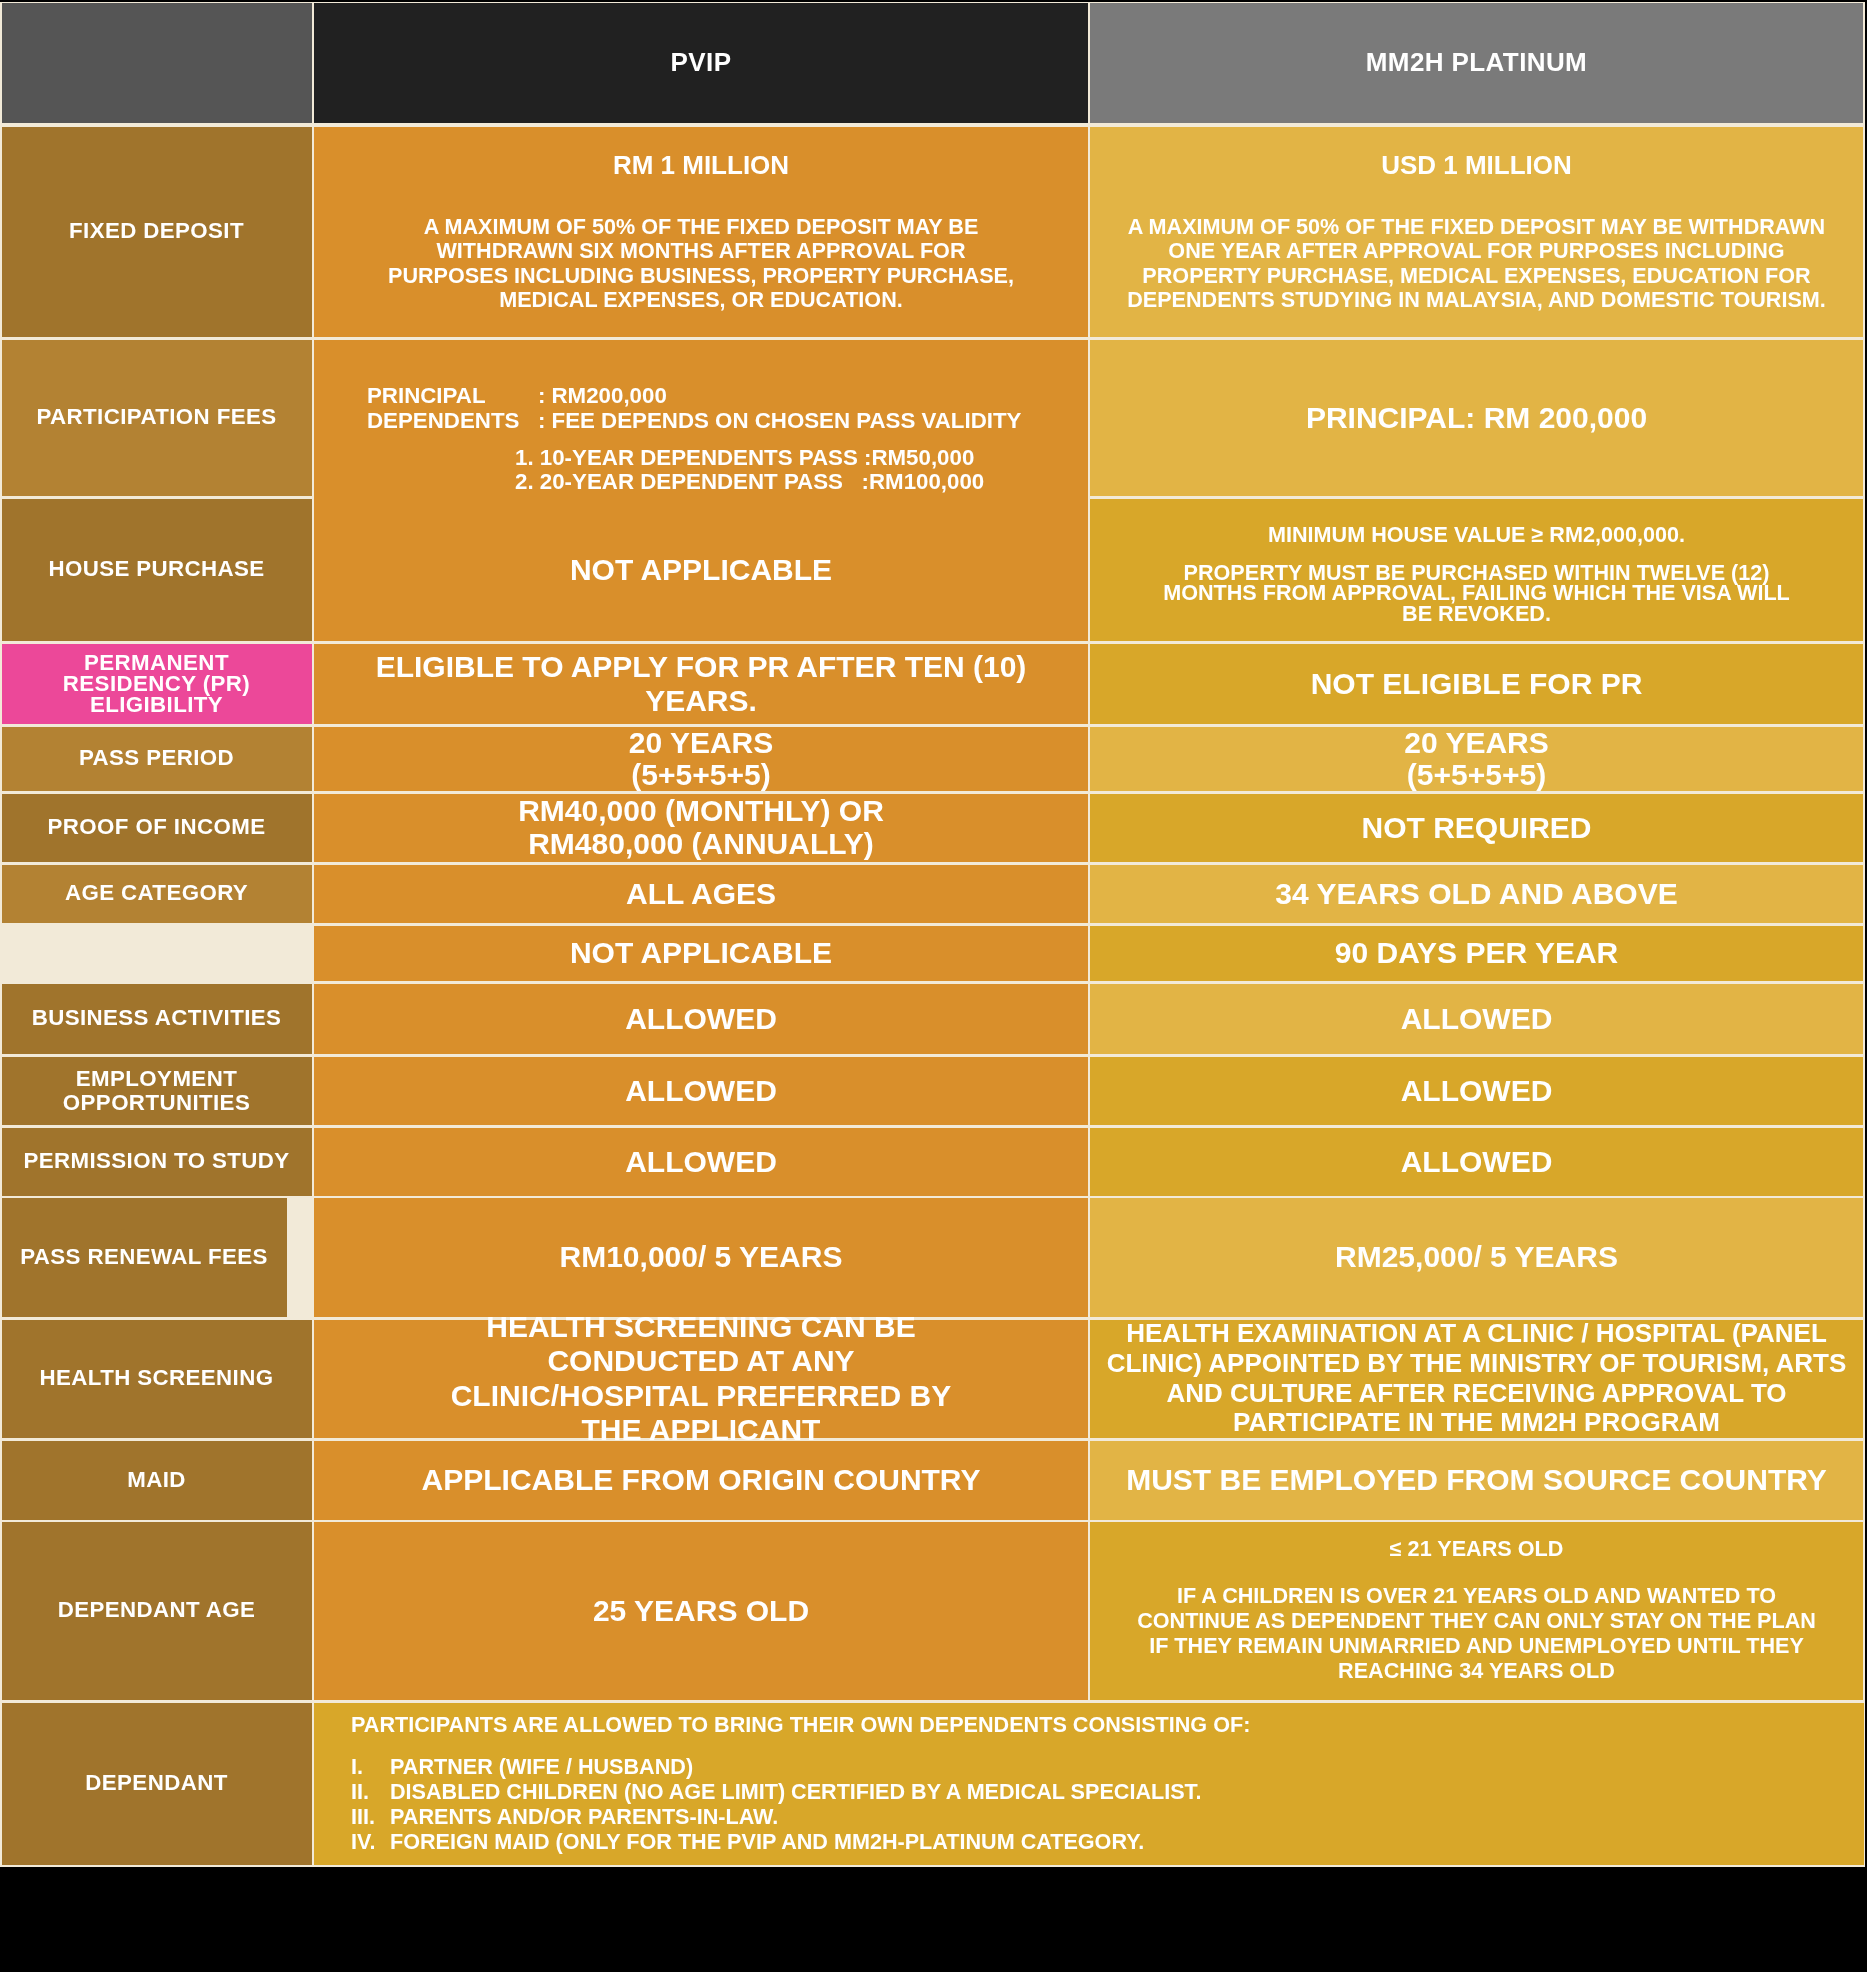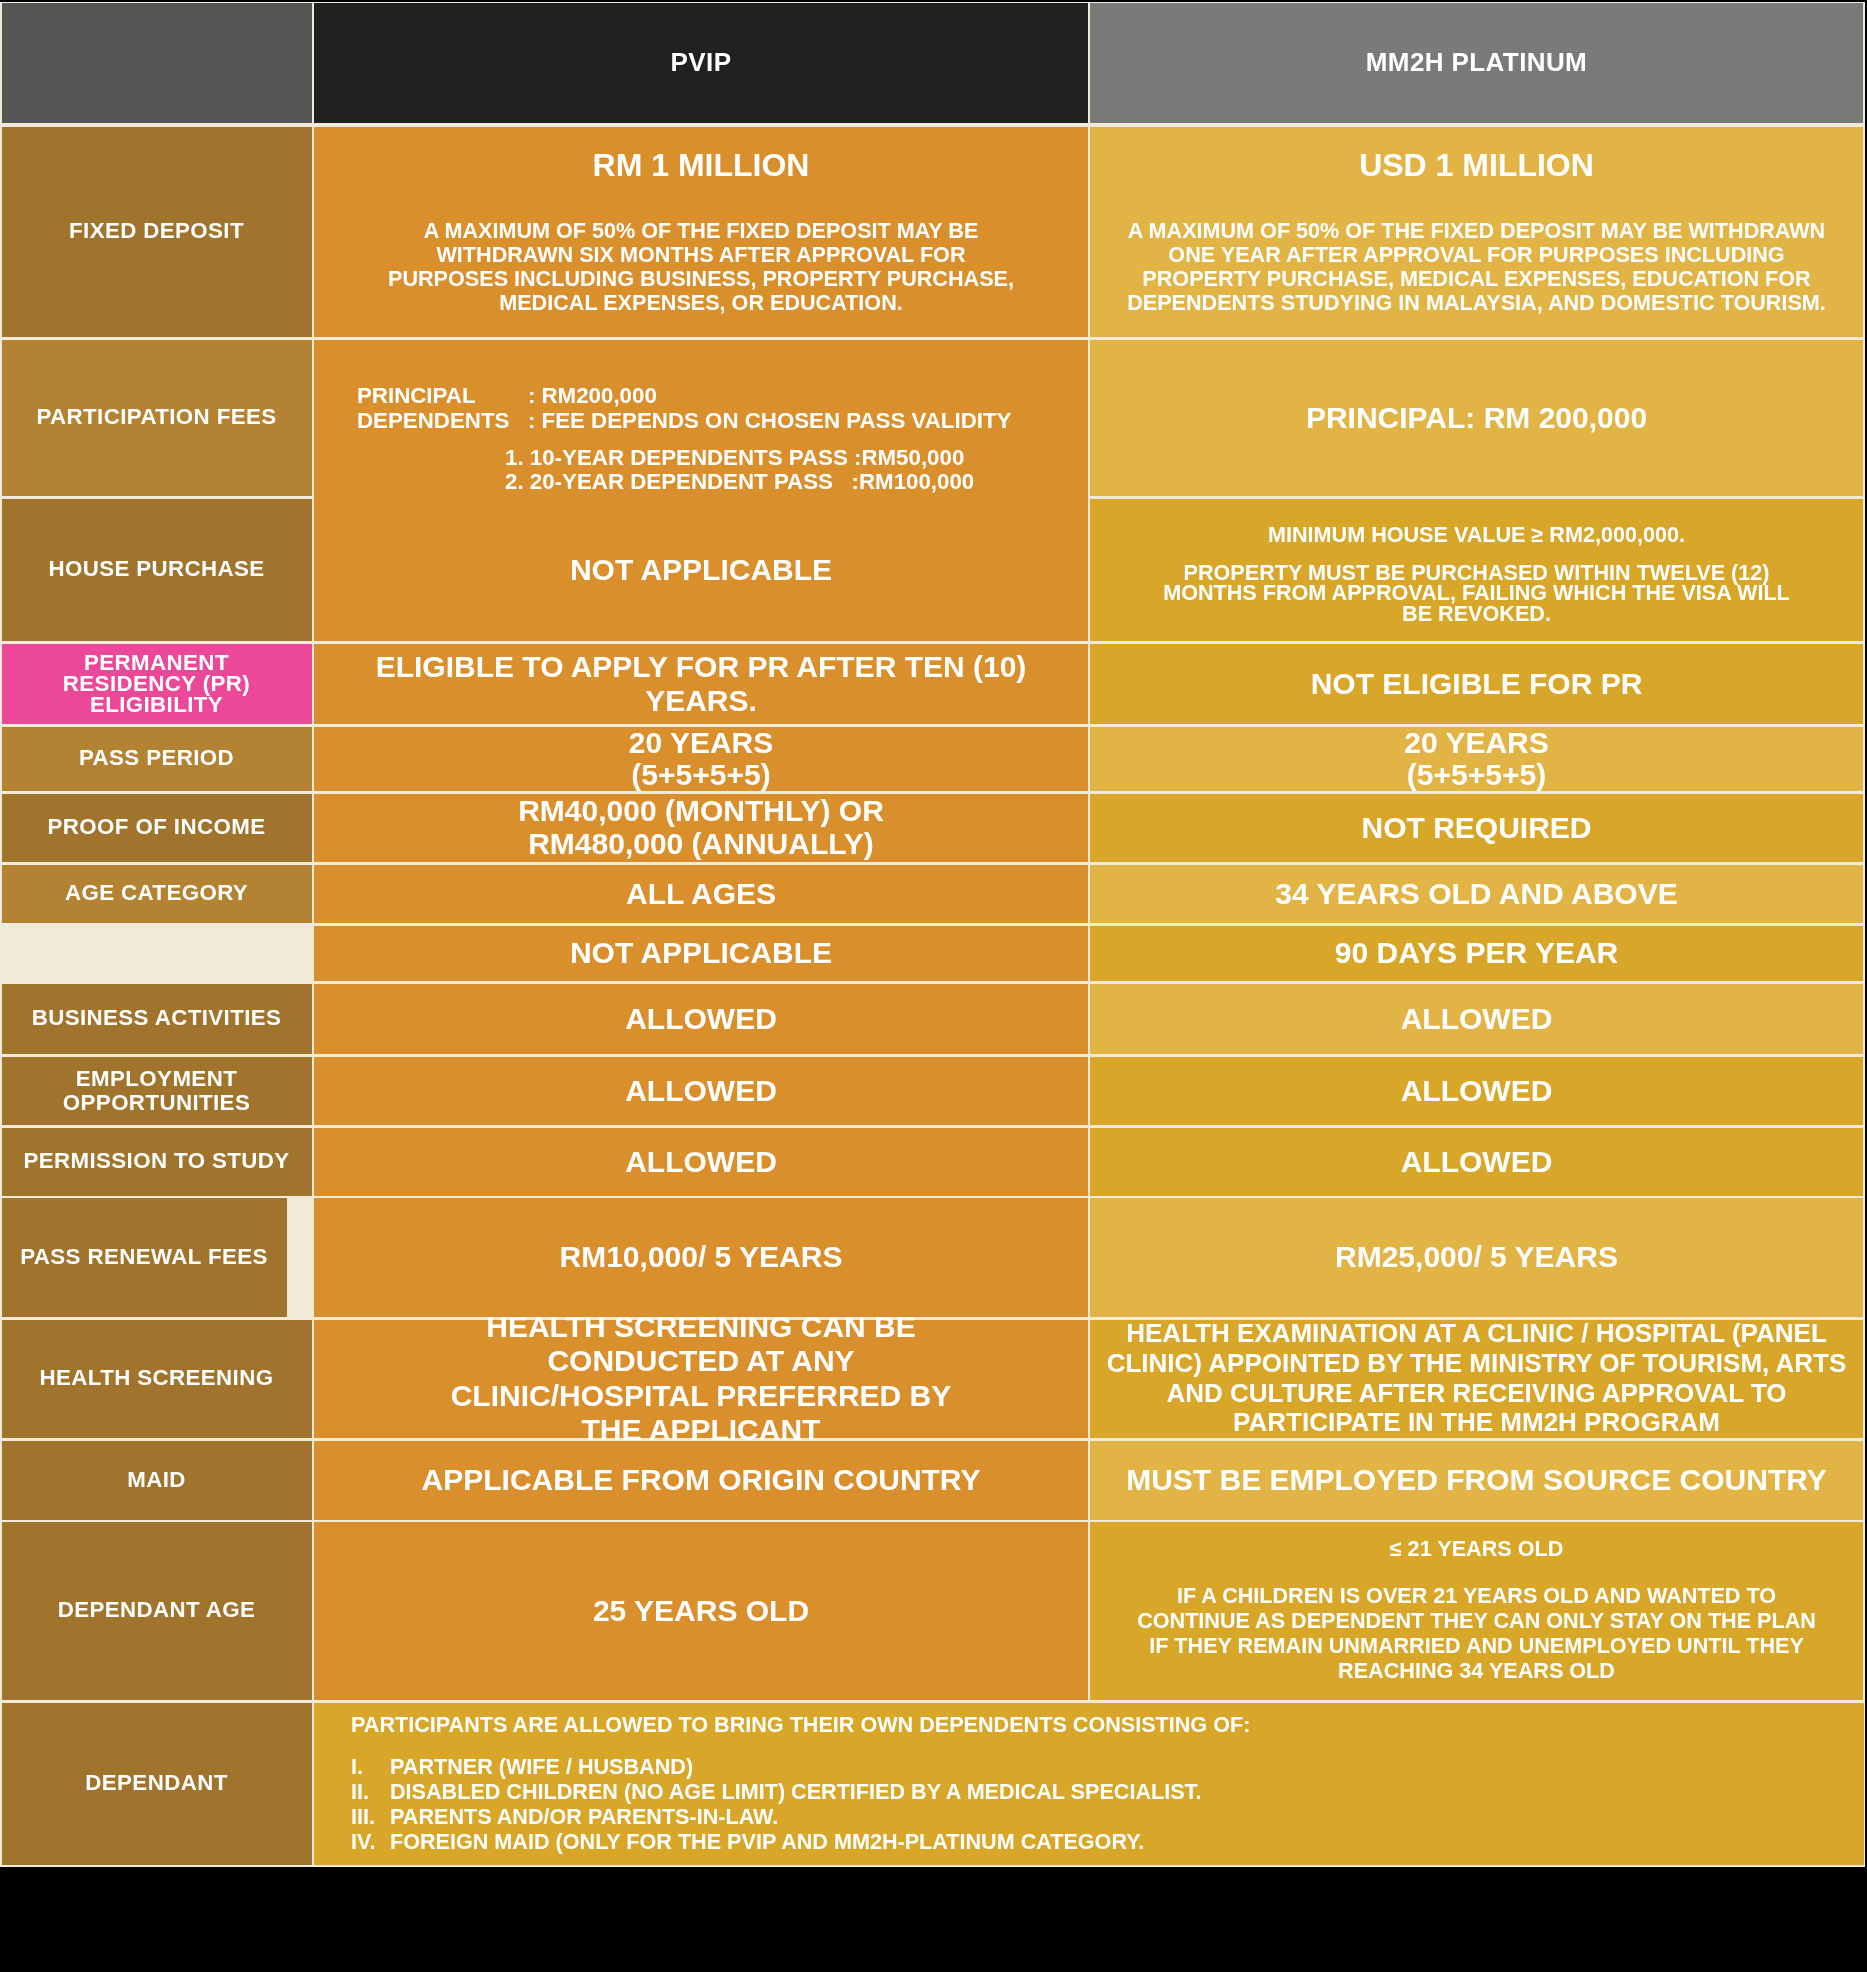--- a/index.html
+++ b/index.html
@@ -5,21 +5,21 @@
   html, body { margin:0; padding:0; background:#000; }
   body { width:1867px; height:1973px; position:relative; overflow:hidden;
          font-family:"Liberation Sans", "DejaVu Sans", sans-serif; }
   .table { position:absolute; left:0; top:1.5px; width:1865px; height:1865px; background:#f2ead8; }
   .cell { position:absolute; box-sizing:border-box; display:flex; flex-direction:column;
           align-items:center; justify-content:center; text-align:center; color:#fff;
           font-weight:bold; text-transform:uppercase; line-height:1.12; padding:0 14px; }
   .lbl { font-size:22.3px; letter-spacing:0.4px; }
   .val { font-size:30px; }
   .hdr { font-size:26px; letter-spacing:0.4px; }
-  .big { font-size:32px; margin-bottom:35px; }
+  .big { font-size:26px; margin-bottom:35px; }
   .para { font-size:21.6px; line-height:1.12; }
   .pf-grid { display:grid; grid-template-columns:auto auto; column-gap:18.5px; text-align:left;
              font-size:22.3px; line-height:1.1; align-self:flex-start; margin-left:37px; }
   .pf-list { text-align:left; font-size:22.3px; line-height:1.1; margin-top:12.3px; margin-left:185px; align-self:flex-start; }
   .dep-wrap { align-items:flex-start; text-align:left; padding-left:37px; }
   .dep-intro { font-size:21.6px; margin-bottom:17px; }
   .dep-list { font-size:21.6px; line-height:1.16; }
   .dep-list .row { display:flex; }
   .dep-list .num { width:39px; }
 </style>
@@ -36,21 +36,21 @@
   <div class="cell" style="left:314px;top:125px;width:774px;height:210px;background:#d98f2b;padding:0 69px;">
     <div class="big">RM 1 MILLION</div>
     <div class="para">A MAXIMUM OF 50% OF THE FIXED DEPOSIT MAY BE WITHDRAWN SIX MONTHS AFTER APPROVAL FOR PURPOSES INCLUDING BUSINESS, PROPERTY PURCHASE, MEDICAL EXPENSES, OR EDUCATION.</div>
   </div>
   <div class="cell" style="left:1090px;top:125px;width:773px;height:210px;background:#e2b445;padding:0 23px;">
     <div class="big">USD 1 MILLION</div>
     <div class="para">A MAXIMUM OF 50% OF THE FIXED DEPOSIT MAY BE WITHDRAWN ONE YEAR AFTER APPROVAL FOR PURPOSES INCLUDING PROPERTY PURCHASE, MEDICAL EXPENSES, EDUCATION FOR DEPENDENTS STUDYING IN MALAYSIA, AND DOMESTIC TOURISM.</div>
   </div>
 
   <div class="cell lbl" style="left:1.5px;top:338px;width:310px;height:156px;background:#b38233;">PARTICIPATION FEES</div>
-  <div class="cell" style="left:314px;top:338px;width:774px;height:200px;background:#d98f2b;padding:6px;">
+  <div class="cell" style="left:314px;top:338px;width:774px;height:200px;background:#d98f2b;padding:16px;">
     <div class="pf-grid">
       <span>PRINCIPAL</span>
       <span>: RM200,000</span>
       <span>DEPENDENTS</span>
       <span>: FEE DEPENDS ON CHOSEN PASS VALIDITY</span>
     </div>
     <div class="pf-list">
       <div><span>1.</span> <span>10-YEAR DEPENDENTS PASS :RM50,000</span></div>
       <div><span>2.</span> <span style="white-space:pre;">20-YEAR DEPENDENT PASS   :RM100,000</span></div>
     </div>

